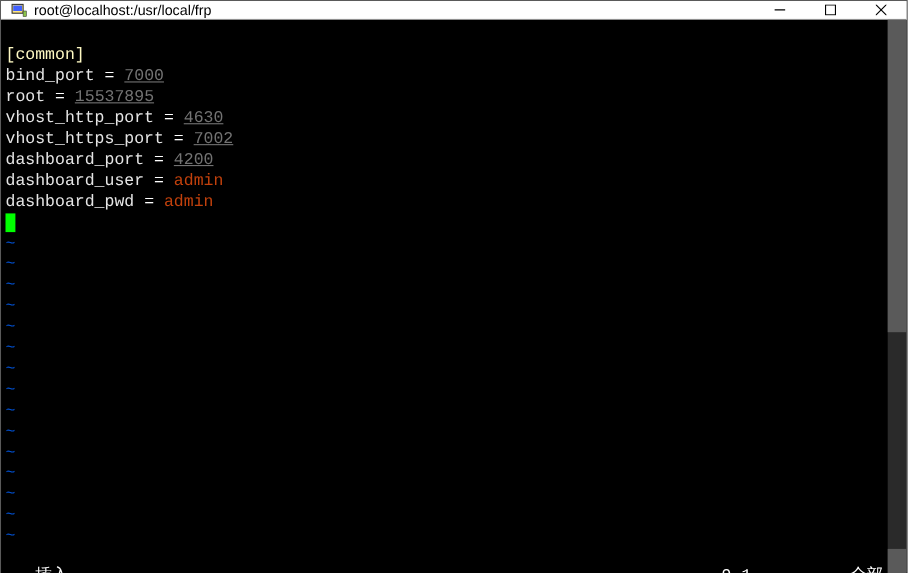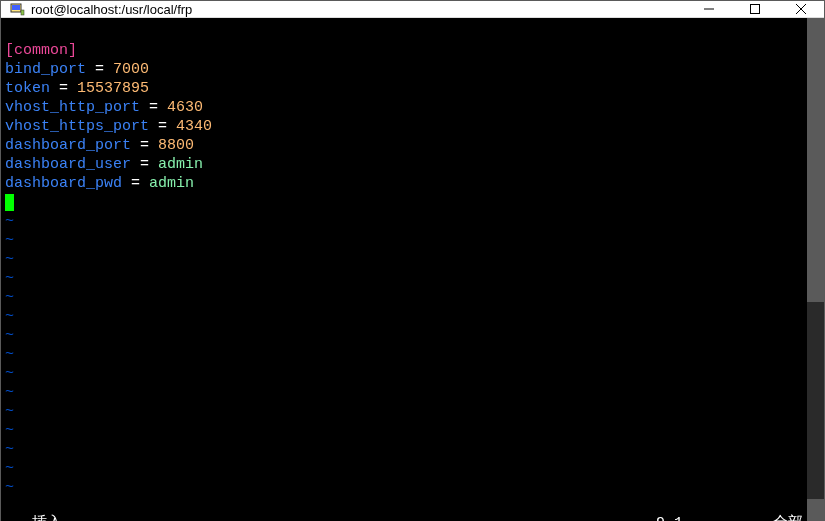--- a/index.html
+++ b/index.html
@@ -76,25 +76,25 @@
       width: 17px;
       background: #2a2a2a;
       position: relative;
     }
     .scrollbar-thumb {
       position: absolute;
       left: 0;
       right: 0;
       background: #5a5a5a;
     }
-    .sec { color: #ec4899; }
-    .key { color: #3b82f6; }
+    .sec { color: #fef9c3; }
+    .key { color: #e5e5e5; }
     .eq { color: #ffffff; }
-    .num { color: #fdba74; }
-    .val { color: #86efac; text-align: right; }
+    .num { color: #737373; text-decoration: underline; }
+    .val { color: #c2410c; text-align: right; }
     .tilde { color: #0050d0; }
     .cursor {
       background: #00ff00;
       display: inline-block;
       width: 9px;
       height: 17px;
       vertical-align: text-bottom;
     }
     .status-line {
       position: absolute;
@@ -141,24 +141,24 @@
             <line x1="10" y1="0" x2="0" y2="10" stroke="#000" stroke-width="1"></line>
           </svg>
       </div>
     </div>
   </div>
 
   <div class="terminal-wrap">
     <div class="terminal">
 <span class="sec">[common]</span>
 <span class="key">bind_port</span><span class="eq"> = </span><span class="num">7000</span>
-<span class="key">token</span><span class="eq"> = </span><span class="num">15537895</span>
+<span class="key">root</span><span class="eq"> = </span><span class="num">15537895</span>
 <span class="key">vhost_http_port</span><span class="eq"> = </span><span class="num">4630</span>
-<span class="key">vhost_https_port</span><span class="eq"> = </span><span class="num">4340</span>
-<span class="key">dashboard_port</span><span class="eq"> = </span><span class="num">8800</span>
+<span class="key">vhost_https_port</span><span class="eq"> = </span><span class="num">7002</span>
+<span class="key">dashboard_port</span><span class="eq"> = </span><span class="num">4200</span>
 <span class="key">dashboard_user</span><span class="eq"> = </span><span class="val">admin</span>
 <span class="key">dashboard_pwd</span><span class="eq"> = </span><span class="val">admin</span>
 <span class="cursor"></span>
 <span class="tilde">~</span>
 <span class="tilde">~</span>
 <span class="tilde">~</span>
 <span class="tilde">~</span>
 <span class="tilde">~</span>
 <span class="tilde">~</span>
 <span class="tilde">~</span>

